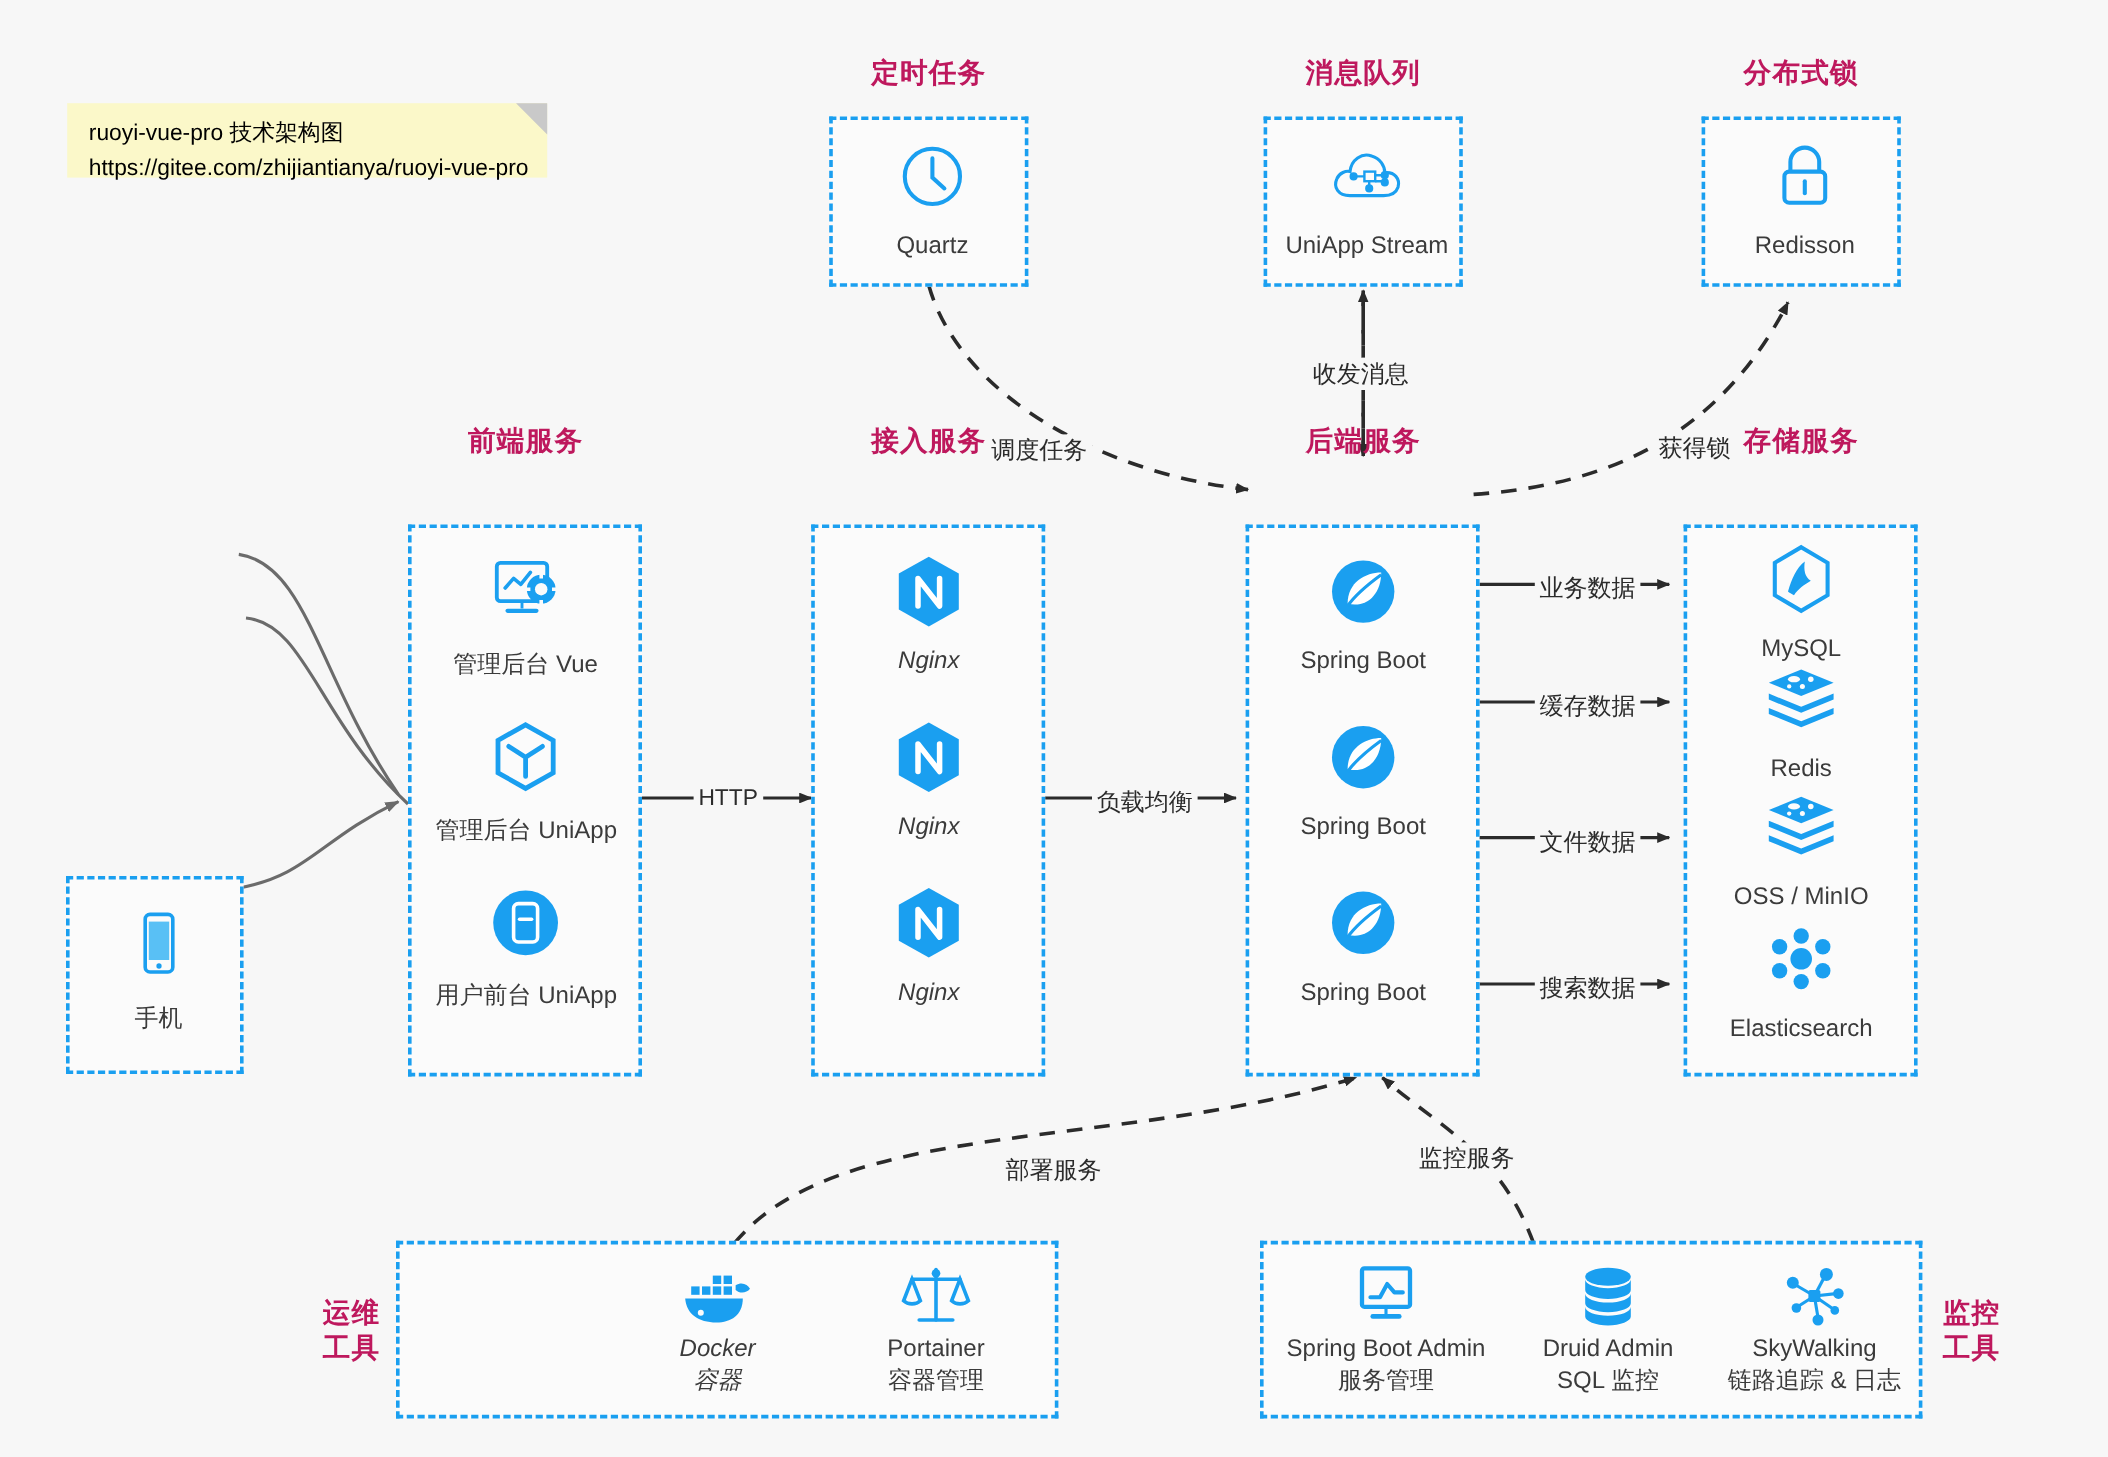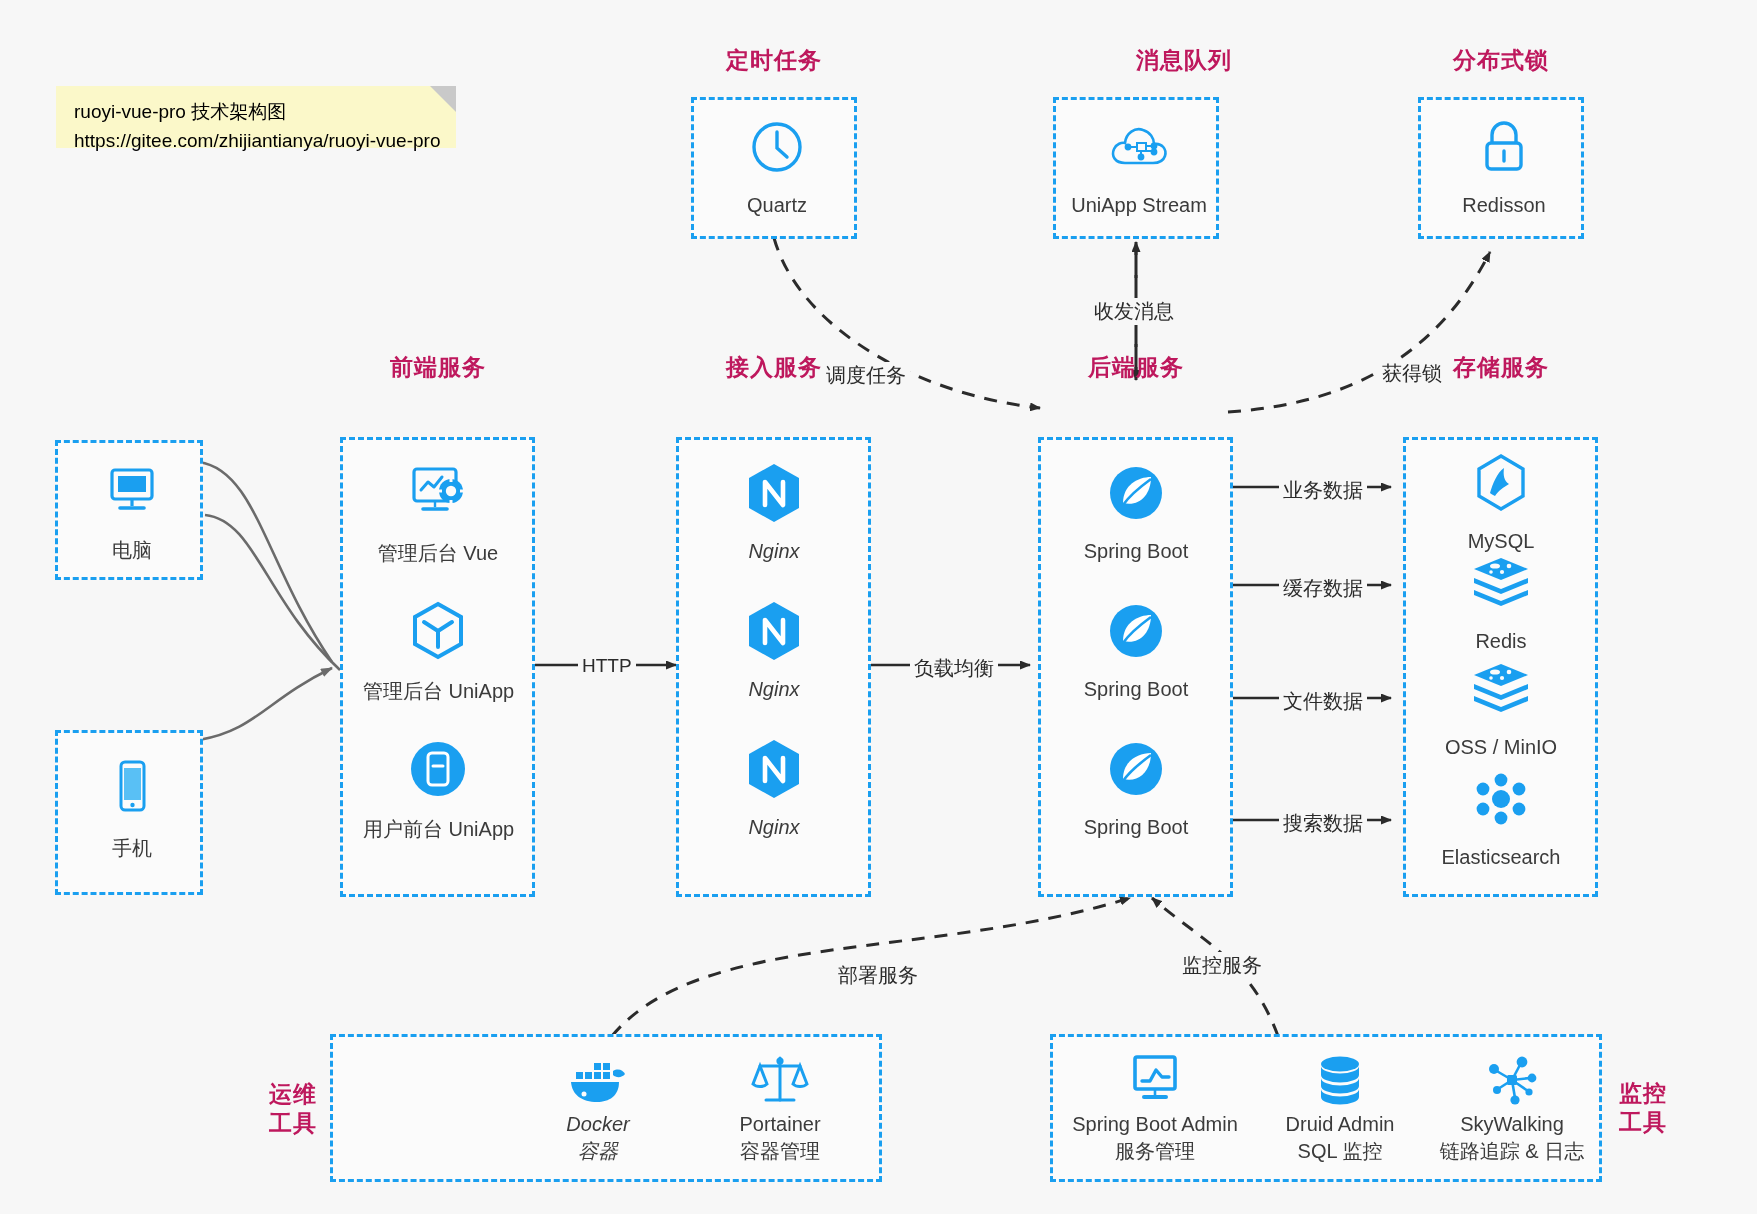--- a/index.html
+++ b/index.html
@@ -140,21 +140,21 @@
       <div class="ico">
         <svg width="56" height="56" viewBox="0 0 56 56">
           <circle cx="28" cy="28" r="23" fill="none" stroke="#1a9ff0" stroke-width="3.4"></circle>
           <path d="M28 13 L28 29 L38 38" fill="none" stroke="#1a9ff0" stroke-width="3.4" stroke-linecap="round"></path>
         </svg>
       </div>
       <div class="lbl">Quartz</div>
     </div>
   </div>
 
-  <div class="gtitle" style="left:1110px;top:45px;width:148px;">消息队列</div>
+  <div class="gtitle" style="left:1062px;top:45px;width:148px;">消息队列</div>
   <div class="gbox" style="left:1053px;top:97px;width:166px;height:142px;">
     <div class="node" style="left:8px;top:16px;">
       <div class="ico">
         <svg width="62" height="52" viewBox="0 0 62 52">
           <path d="M17 42 C7 42 3 35 6 28 C8 23 14 21 17 22 C18 12 27 6 35 9 C42 11 46 17 46 23 C54 22 59 28 57 35 C55 41 50 42 45 42 Z" fill="none" stroke="#1a9ff0" stroke-width="2.6"></path>
           <g stroke="#1a9ff0" stroke-width="2" fill="#1a9ff0">
             <rect x="29" y="22" width="9" height="8" fill="none"></rect>
             <line x1="22" y1="26" x2="29" y2="26"></line>
             <circle cx="20" cy="26" r="2.4"></circle>
             <line x1="38" y1="25" x2="45" y2="25"></line>
@@ -177,33 +177,20 @@
         <svg width="50" height="56" viewBox="0 0 50 56">
           <path d="M13 24 L13 16 A12 12 0 0 1 37 16 L37 24" fill="none" stroke="#1a9ff0" stroke-width="3.4"></path>
           <rect x="8" y="24" width="34" height="26" rx="4" fill="none" stroke="#1a9ff0" stroke-width="3.4"></rect>
           <line x1="25" y1="32" x2="25" y2="42" stroke="#1a9ff0" stroke-width="3.4" stroke-linecap="round"></line>
         </svg>
       </div>
       <div class="lbl">Redisson</div>
     </div>
   </div>
 
-  <div class="gbox" style="left:55px;top:440px;width:148px;height:140px;">
-    <div class="node" style="left:-1px;top:16px;">
-      <div class="ico">
-        <svg width="56" height="52" viewBox="0 0 56 52">
-          <rect x="8" y="6" width="40" height="29" rx="3" fill="none" stroke="#1a9ff0" stroke-width="3.2"></rect>
-          <rect x="14" y="12" width="28" height="16" fill="#1a9ff0"></rect>
-          <line x1="28" y1="35" x2="28" y2="42" stroke="#1a9ff0" stroke-width="3.2"></line>
-          <line x1="16" y1="44" x2="40" y2="44" stroke="#1a9ff0" stroke-width="3.6" stroke-linecap="round"></line>
-        </svg>
-      </div>
-      <div class="lbl">电脑</div>
-    </div>
-  </div>
 
   <div class="gbox" style="left:55px;top:730px;width:148px;height:165px;">
     <div class="node" style="left:-1px;top:24px;">
       <div class="ico">
         <svg width="46" height="58" viewBox="0 0 46 58">
           <rect x="12" y="3" width="23" height="48" rx="4" fill="none" stroke="#1a9ff0" stroke-width="3"></rect>
           <rect x="15" y="9" width="17" height="32" fill="#59c0f5"></rect>
           <circle cx="23.5" cy="46" r="2.2" fill="#1a9ff0"></circle>
         </svg>
       </div>
@@ -420,21 +407,21 @@
             <path d="M50 14 L43 32 A9 7 0 0 0 57 32 Z"></path>
           </g>
           <circle cx="30" cy="9" r="3.6" fill="#1a9ff0"></circle>
         </svg>
       </div>
       <div class="lbl2">Portainer</div>
       <div class="lbl2">容器管理</div>
     </div>
   </div>
 
-  <div class="gtitle side" style="left:1608px;top:1080px;width:70px;font-family:Liberation Serif, serif;">
+  <div class="gtitle side" style="left:1608px;top:1080px;width:70px;">
     <div>监控</div>
     <div>工具</div>
   </div>
   <div class="gbox" style="left:1050px;top:1034px;width:552px;height:148px;">
     <div class="node" style="left:7px;top:12px;width:190px;">
       <div class="ico">
         <svg width="58" height="54" viewBox="0 0 58 54">
           <rect x="9" y="4" width="40" height="32" rx="2" fill="none" stroke="#1a9ff0" stroke-width="3.6"></rect>
           <path d="M16 28 L24 28 L30 17 L36 24 L43 24" fill="none" stroke="#1a9ff0" stroke-width="3.4" stroke-linejoin="round" stroke-linecap="round"></path>
           <line x1="29" y1="36" x2="29" y2="42" stroke="#1a9ff0" stroke-width="2.6"></line>

